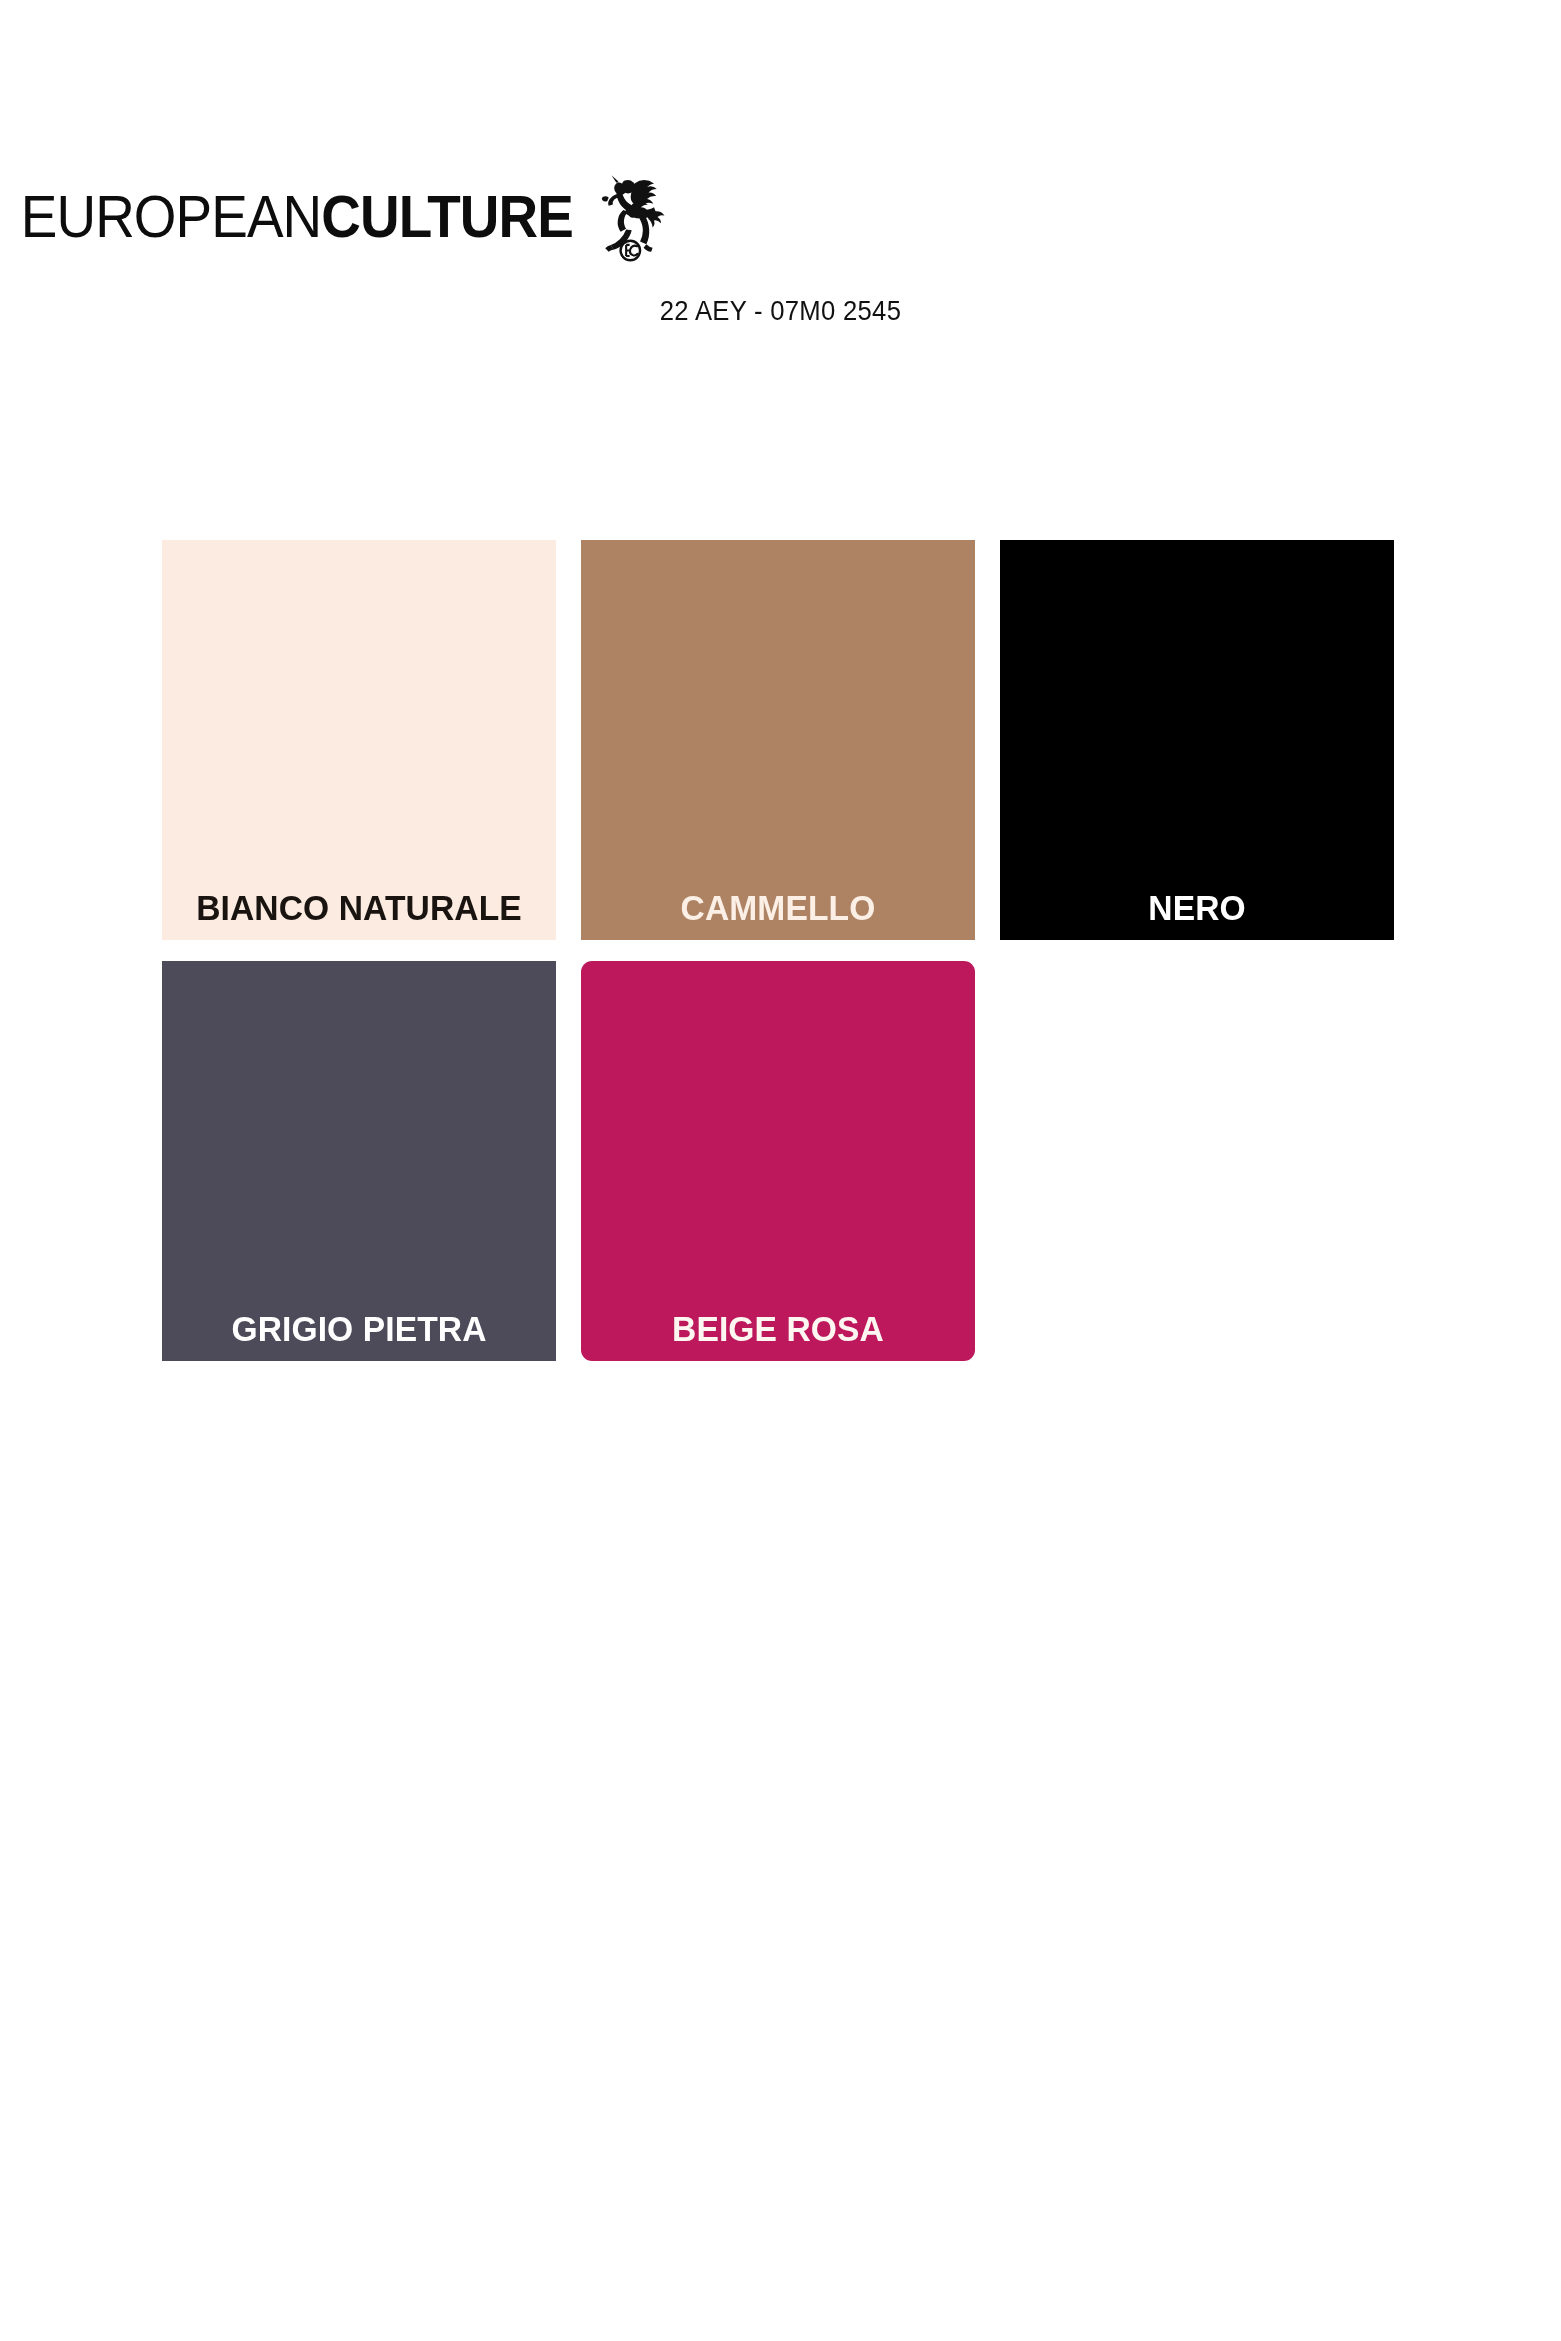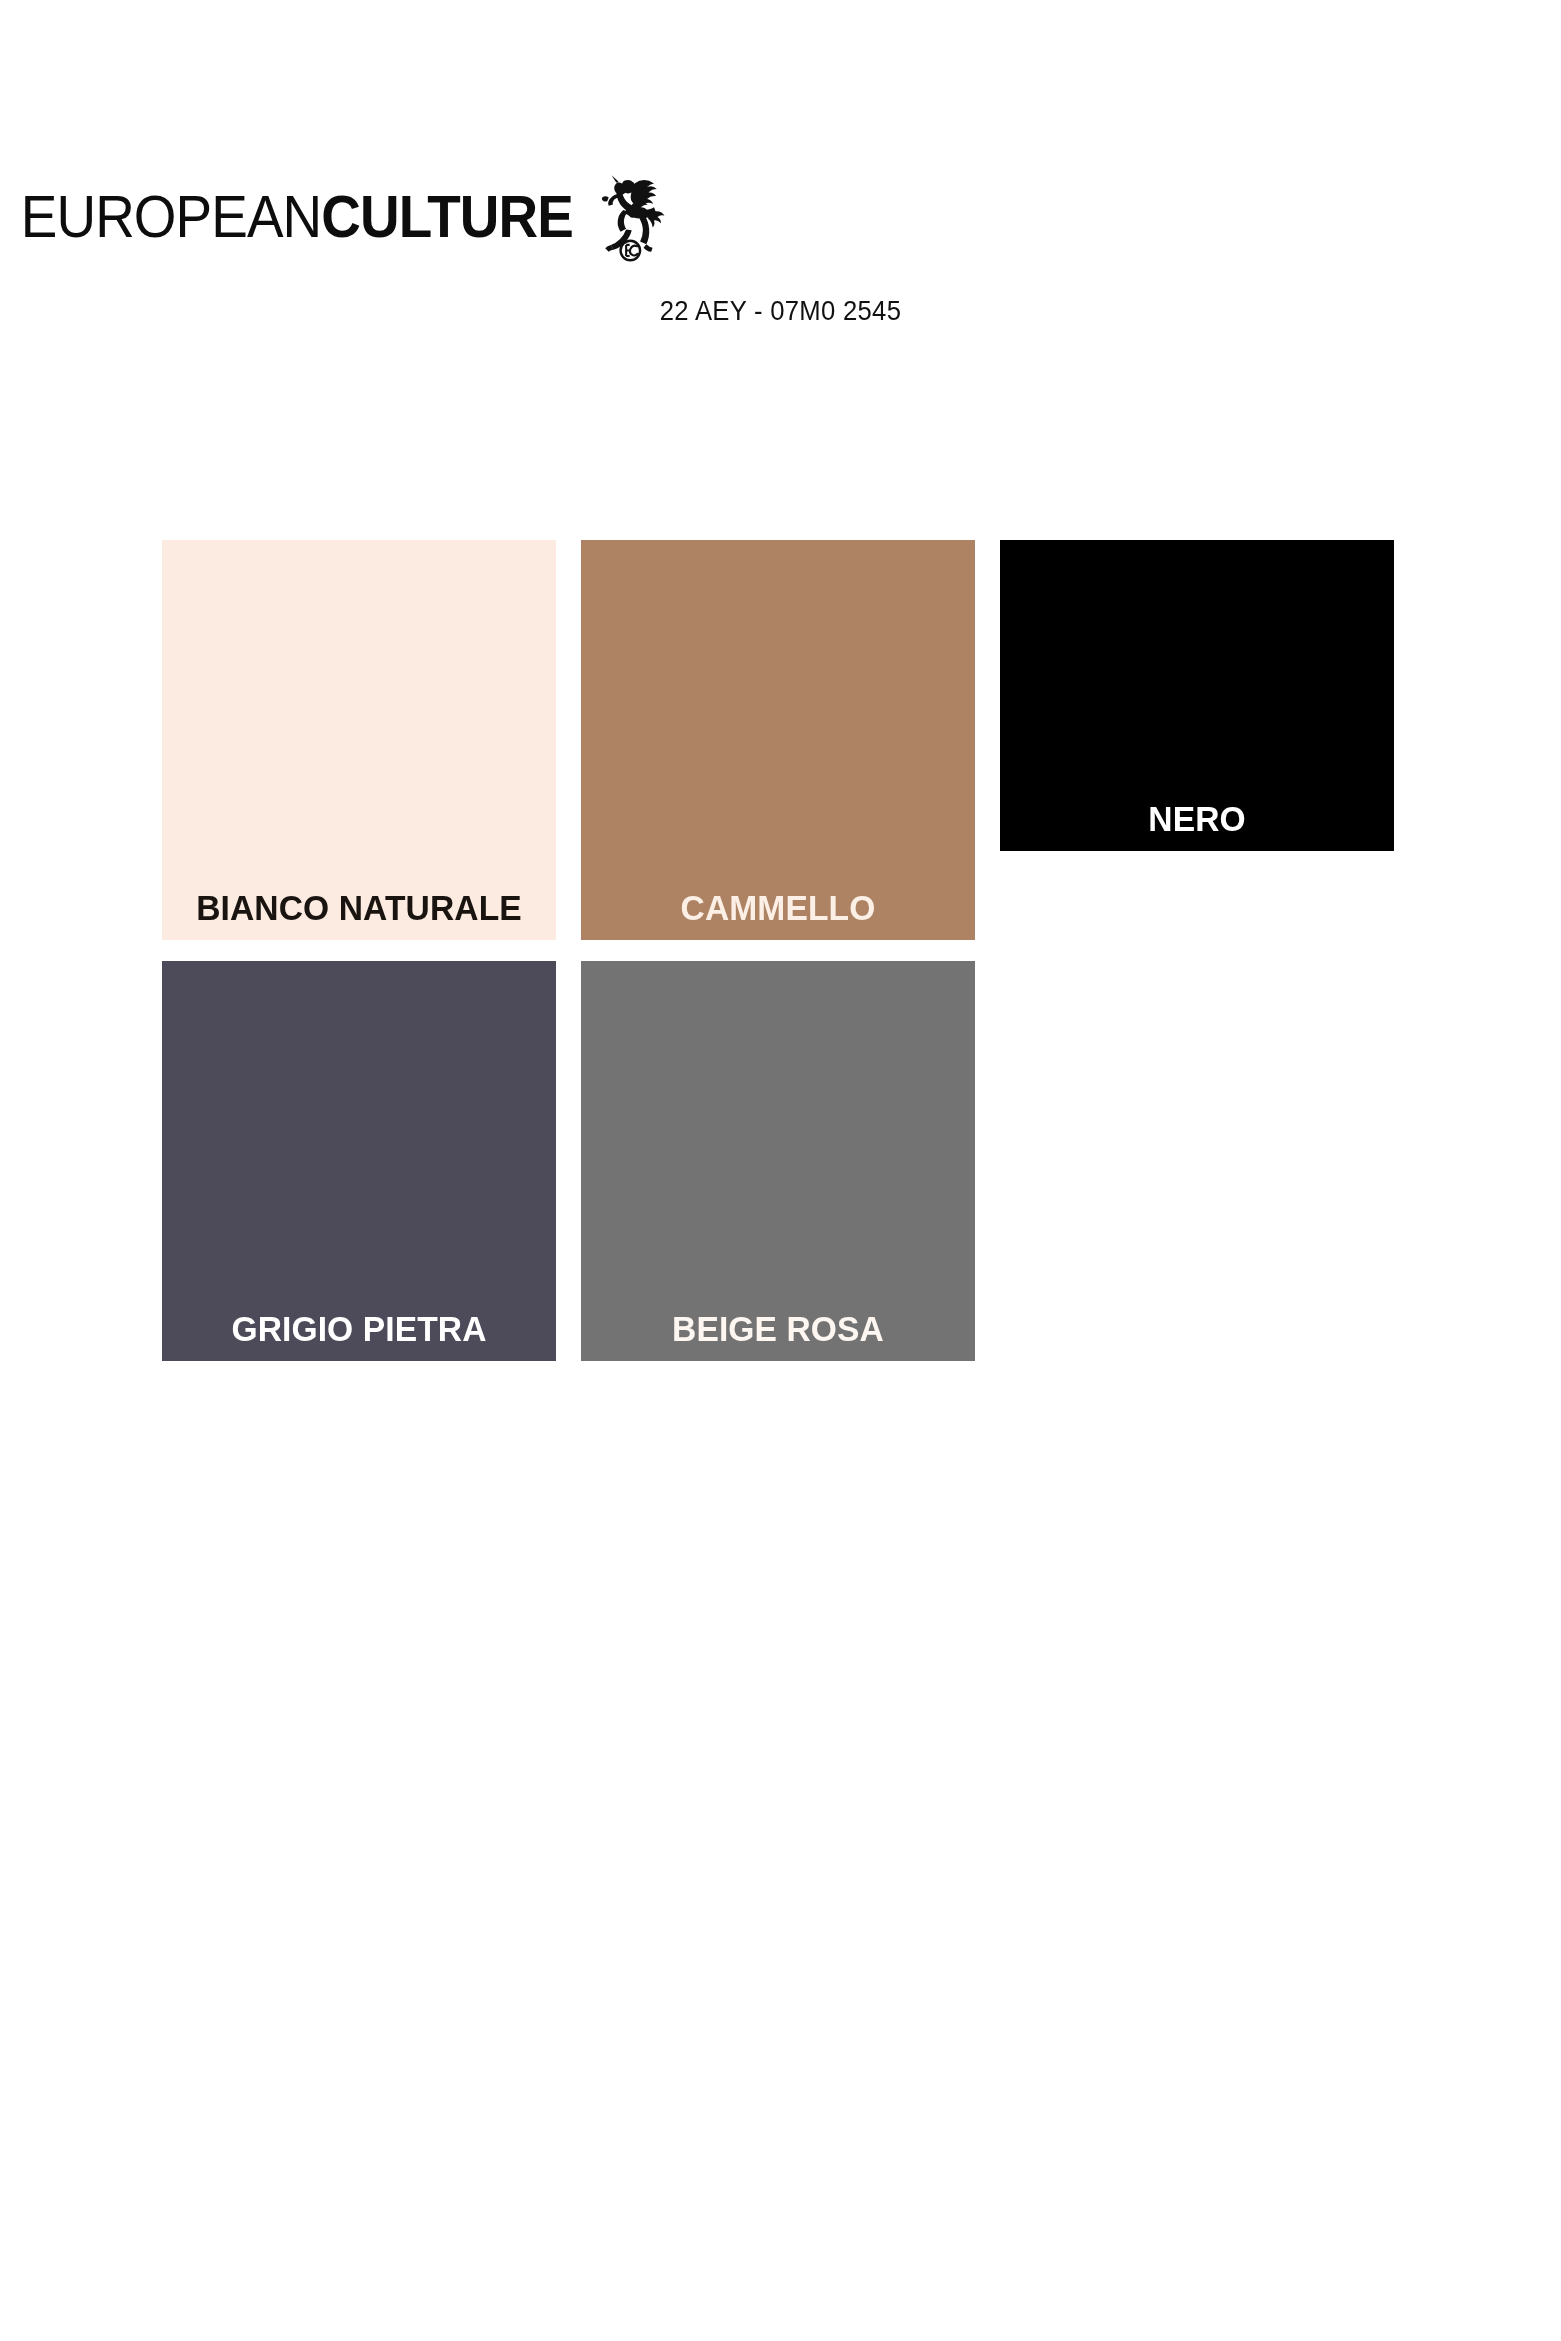--- a/index.html
+++ b/index.html
@@ -106,21 +106,21 @@
 
   .swatch {
     position: relative;
     width: 394px;
     height: 400px;
     box-sizing: border-box;
     overflow: hidden;
   }
 
   .swatch.short {
-    height: 311px;
+    height: 400px;
   }
 
   .swatch-label {
     position: absolute;
     left: 0;
     right: 0;
     bottom: 15.3px;
     text-align: center;
     font-family: "Liberation Sans", sans-serif;
     font-weight: 700;
@@ -193,20 +193,20 @@
     </div>
 
     <div class="swatch short" style="background-color: rgb(0, 0, 0);">
       <div class="swatch-label" style="color: rgb(255, 255, 255);">NERO</div>
     </div>
 
     <div class="swatch" style="background-color: rgb(77, 74, 89); padding-left: 11px;">
       <div class="swatch-label" style="color: rgb(255, 255, 255);">GRIGIO PIETRA</div>
     </div>
 
-    <div class="swatch" style="background-color: #737373;">
+    <div class="swatch" style="background-color: #be185d; border-radius: 11px;">
       <div class="swatch-label" style="color: rgb(253, 246, 241);">BEIGE ROSA</div>
     </div>
 
   </div>
 
 </div>
 
 
 </body></html>

